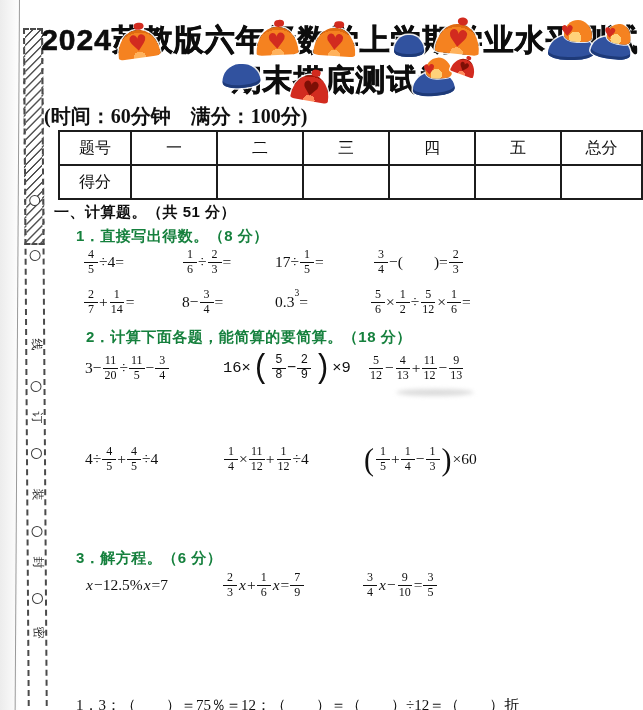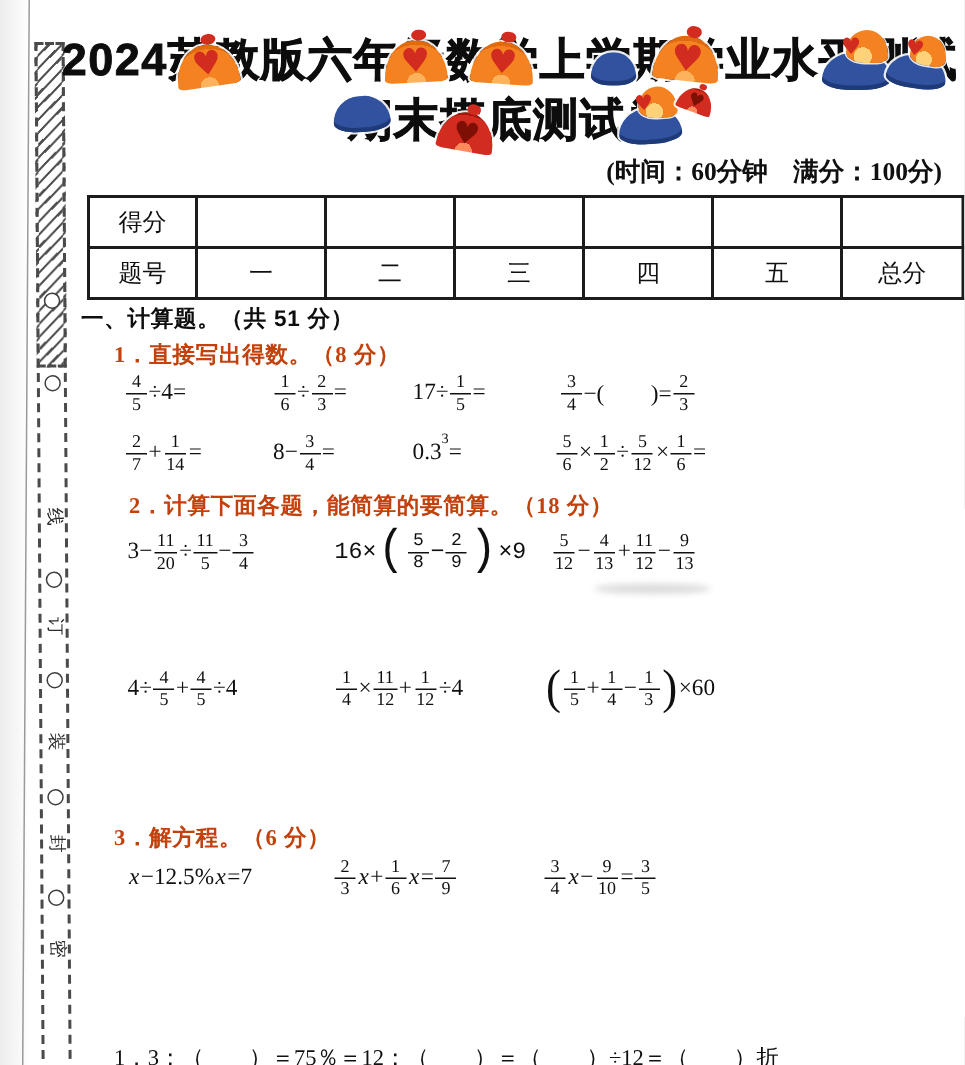--- a/index.html
+++ b/index.html
@@ -27,35 +27,35 @@
     border-radius:50%;background:#fff;box-sizing:border-box;}
   .seal-char{position:absolute;left:1px;width:16px;text-align:center;font-size:12px;
     color:#2b2b2b;transform:rotate(90deg);font-family:"Liberation Serif",serif;}
   
   .title{position:absolute;left:40px;width:600px;text-align:center;font-weight:900;
     font-size:30px;letter-spacing:1px;color:#0d0d0d;
     font-family:"Liberation Sans","DejaVu Sans",sans-serif;
     -webkit-text-stroke:0.6px #0d0d0d;}
   #title-line1{top:20px;}
   #title-line2{top:60px;}
-  #exam-meta{position:absolute;left:28px;top:103px;width:600px;text-align:right;
-    font-size:17px;font-weight:700;color:#101010;}
+  #exam-meta{position:absolute;left:44px;top:103px;width:600px;text-align:left;
+    font-size:20px;font-weight:700;color:#101010;}
   
   #score-table{position:absolute;left:58px;top:130px;border-collapse:collapse;
     table-layout:fixed;}
   #score-table td{border:2px solid #1c1c1c;text-align:center;font-size:16px;
     height:32px;padding:0;color:#101010;}
   #score-table td.c0{width:70px;}
   #score-table td.cm{width:84px;}
   #score-table td.c6{width:79px;}
   
   .sec-head{position:absolute;font-weight:700;font-size:15px;color:#0e0e0e;
     font-family:"Liberation Sans","DejaVu Sans",sans-serif;letter-spacing:0.5px;}
-  .sub-head{position:absolute;font-weight:700;font-size:15px;color:#c2410c;
-    font-family:Liberation Serif, serif;letter-spacing:0.5px;}
+  .sub-head{position:absolute;font-weight:700;font-size:15px;color:#15803d;
+    font-family:Liberation Sans, sans-serif;letter-spacing:0.5px;}
   
   .expr{position:absolute;display:inline-flex;align-items:center;height:34px;
     font-size:15.5px;color:#101010;white-space:pre;}
   .expr .t{white-space:pre;}
   .frac{display:inline-flex;flex-direction:column;align-items:center;
     margin:0 1px;line-height:1.12;}
   .frac .num{display:block;font-size:12px;padding:0 2px;border-bottom:1.3px solid #101010;
     text-align:center;min-width:10px;}
   .frac .den{display:block;font-size:12px;padding:0 2px;text-align:center;}
   .sup{font-size:9.5px;align-self:flex-start;margin-top:3px;}
@@ -116,37 +116,37 @@
       </div>
   </div>
 
   <div class="title" id="title-line1">2024苏教版六年级数学上学期学业水平测试</div>
   <div class="title" id="title-line2">期末摸底测试卷</div>
   <div id="exam-meta">(时间：60分钟　满分：100分)</div>
 
   <table id="score-table">
     <tbody id="score-table-body">
         <tr>
-          <td class="c0">得分</td>
-          <td class="cm"></td>
-          <td class="cm"></td>
-          <td class="cm"></td>
-          <td class="cm"></td>
-          <td class="cm"></td>
-          <td class="c6"></td>
-        </tr>
-        <tr>
           <td class="c0">题号</td>
           <td class="cm">一</td>
           <td class="cm">二</td>
           <td class="cm">三</td>
           <td class="cm">四</td>
           <td class="cm">五</td>
           <td class="c6">总分</td>
         </tr>
+        <tr>
+          <td class="c0">得分</td>
+          <td class="cm"></td>
+          <td class="cm"></td>
+          <td class="cm"></td>
+          <td class="cm"></td>
+          <td class="cm"></td>
+          <td class="c6"></td>
+        </tr>
       </tbody>
   </table>
 
   <div class="sec-head" style="left:54px;top:203px;">一、计算题。（共 51 分）</div>
 
   <div class="sub-head" style="left:76px;top:227px;">1．直接写出得数。（8 分）</div>
 
   <span class="expr" style="left:83px;top:245px;"><span class="frac"><span class="num">4</span><span class="den">5</span></span><span class="t">÷4=</span></span>
   <span class="expr" style="left:182px;top:245px;"><span class="frac"><span class="num">1</span><span class="den">6</span></span><span class="t">÷</span><span class="frac"><span class="num">2</span><span class="den">3</span></span><span class="t">=</span></span>
   <span class="expr" style="left:275px;top:245px;"><span class="t">17÷</span><span class="frac"><span class="num">1</span><span class="den">5</span></span><span class="t">=</span></span>

